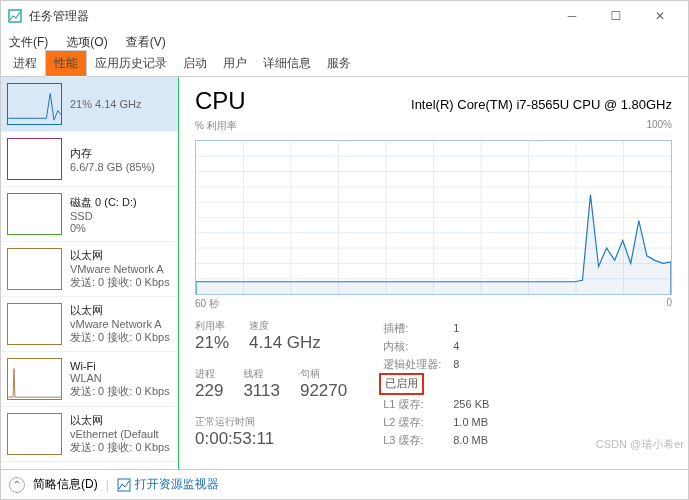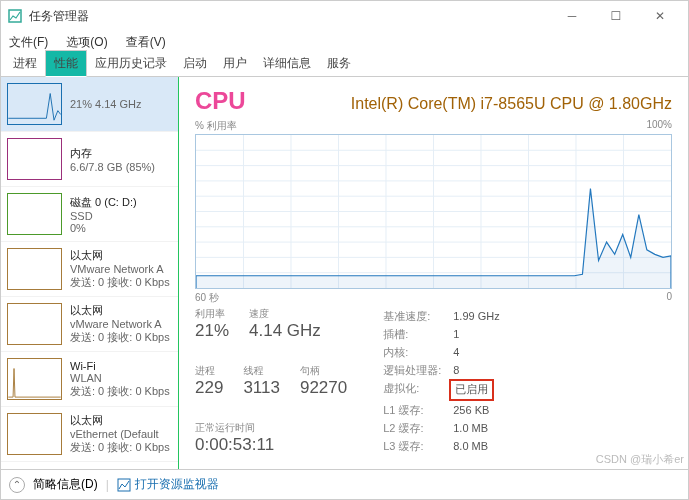--- a/index.html
+++ b/index.html
@@ -8,63 +8,63 @@
   .titlebar { height: 30px; display: flex; align-items: center; padding: 0 6px; font-size: 12px; color: #333; }
   .titlebar .icon { width: 16px; height: 16px; margin-right: 6px; }
   .titlebar .spacer { flex: 1; }
   .win-controls { display: flex; }
   .win-controls div { width: 44px; height: 30px; display: flex; align-items: center; justify-content: center; color: #666; font-size: 12px; }
 
   .menubar { height: 22px; display: flex; align-items: center; padding: 0 8px; font-size: 12px; color: #333; gap: 18px; }
 
   .tabs { height: 24px; display: flex; align-items: flex-end; padding: 0 4px; font-size: 12px; border-bottom: 1px solid #ccc; }
   .tab { padding: 4px 8px; color: #444; cursor: default; }
-  .tab.active { border: 1px solid #ccc; border-bottom: 1px solid #fff; background: #14b8a6; position: relative; top: 1px; }
+  .tab.active { border: 1px solid #ccc; border-bottom: 1px solid #fff; background: #f97316; position: relative; top: 1px; }
 
   .main { display: flex; height: calc(100% - 30px - 22px - 24px - 30px); }
 
   .sidebar { width: 178px; border-right: 1px solid #22c55e; overflow-y: auto; }
   .side-item { display: flex; padding: 6px; gap: 8px; border-bottom: 1px solid #f2f2f2; }
   .side-item.active { background: #d9e8f7; }
   .thumb { width: 55px; height: 42px; border: 1px solid; flex-shrink: 0; position: relative; }
   .thumb.cpu { border-color: #1a6fb0; }
   .thumb.mem { border-color: #9b2f7a; }
   .thumb.disk { border-color: #4c9a2a; }
   .thumb.net { border-color: #a67b3a; }
   .thumb.wifi { border-color: #a67b3a; }
   .thumb svg { width: 100%; height: 100%; display: block; }
   .side-text { display: flex; flex-direction: column; justify-content: center; overflow: hidden; }
   .side-text .t1 { font-size: 11px; color: #222; white-space: nowrap; overflow: hidden; }
   .side-text .t2, .side-text .t3 { font-size: 11px; color: #666; white-space: nowrap; overflow: hidden; }
 
   .content { flex: 1; padding: 10px 16px 6px 16px; display: flex; flex-direction: column; }
   .content-header { display: flex; justify-content: space-between; align-items: baseline; margin-bottom: 4px; }
-  .content-header .big { font-size: 24px; color: #ec4899; font-weight: 700; }
-  .content-header .desc { font-size: 16px; color: #a16207; }
-  .graph-labels { display: flex; justify-content: space-between; font-size: 10px; color: #888; margin-bottom: 1px; }
+  .content-header .big { font-size: 24px; color: #000000; font-weight: 400; }
+  .content-header .desc { font-size: 13px; color: #000000; }
+  .graph-labels { display: flex; justify-content: space-between; font-size: 10px; color: #888; margin-bottom: 7px; }
   .graph { height: 155px; border: 1px solid #a9c7e0; position: relative; }
   .graph svg { width: 100%; height: 100%; display: block; }
-  .graph-bottom { display: flex; justify-content: space-between; font-size: 10px; color: #888; margin-top: 2px; margin-bottom: 2px; }
+  .graph-bottom { display: flex; justify-content: space-between; font-size: 10px; color: #888; margin-top: 2px; margin-bottom: 8px; }
 
   .stats { display: flex; gap: 36px; font-size: 12px; color: #333; }
   .stats-col { display: flex; flex-direction: column; gap: 0; justify-content: space-between; }
   .stats-row { display: flex; gap: 20px; }
   .stat { display: flex; flex-direction: column; }
   .stat .lbl { font-size: 10px; color: #888; }
   .stat .val { font-size: 17px; color: #555; }
   .kv-table { font-size: 11px; color: #555; }
   .kv-table div { display: flex; gap: 6px; line-height: 18px; }
   .kv-table .k { width: 64px; color: #888; }
   .highlight { border: 2px solid #d9301c; padding: 0 4px; margin-left: -4px; font-family: Liberation Mono, monospace; }
 
   .footer { height: 30px; border-top: 1px solid #ccc; display: flex; align-items: center; padding: 0 8px; font-size: 12px; gap: 8px; }
   .chevron { width: 16px; height: 16px; border: 1px solid #aaa; border-radius: 50%; display: flex; align-items: center; justify-content: center; font-size: 10px; color: #666; }
   .link { color: #1a6fb0; cursor: pointer; display: flex; align-items: center; gap: 4px; }
 
-  .watermark { position: absolute; right: 4px; bottom: 32px; font-size: 11px; color: #bbb; }
+  .watermark { position: absolute; right: 4px; bottom: 47px; font-size: 11px; color: #bbb; }
 </style>
 </head>
 <body>
 
 <div class="titlebar">
   <span class="icon">
     <svg viewBox="0 0 16 16">
         <rect x="2" y="2" width="12" height="12" fill="none" stroke="#3a9" stroke-width="1.5"></rect>
         <polyline points="3,12 6,8 9,10 13,4" fill="none" stroke="#3a9" stroke-width="1.2"></polyline>
       </svg>
@@ -229,37 +229,32 @@
               <span class="val">92270</span>
             </div>
         </div>
         <div class="stat">
             <span class="lbl">正常运行时间</span>
             <span class="val">0:00:53:11</span>
           </div>
       </div>
       <div class="kv-table">
         <div>
-            <span class="k">基准速度:</span>
-            <span>1.99 GHz</span>
-          </div>
-        <div>
             <span class="k">插槽:</span>
             <span>1</span>
           </div>
         <div>
             <span class="k">内核:</span>
             <span>4</span>
           </div>
         <div>
             <span class="k">逻辑处理器:</span>
             <span>8</span>
           </div>
         <div>
-            <span class="k">虚拟化:</span>
             <span class="highlight">已启用</span>
           </div>
         <div>
             <span class="k">L1 缓存:</span>
             <span>256 KB</span>
           </div>
         <div>
             <span class="k">L2 缓存:</span>
             <span>1.0 MB</span>
           </div>

